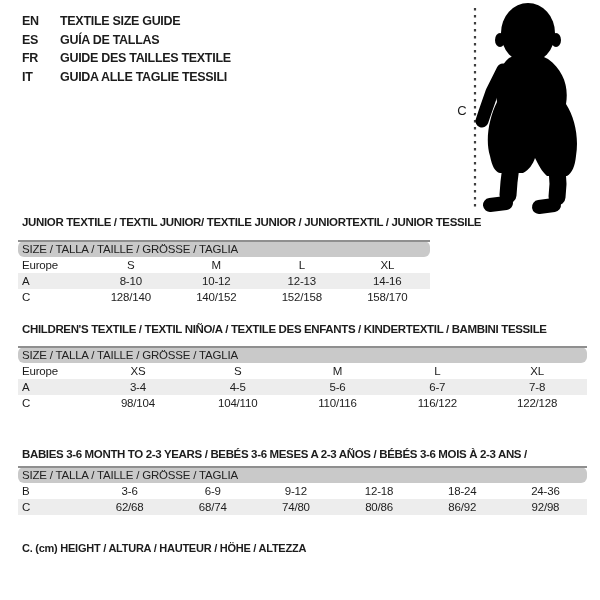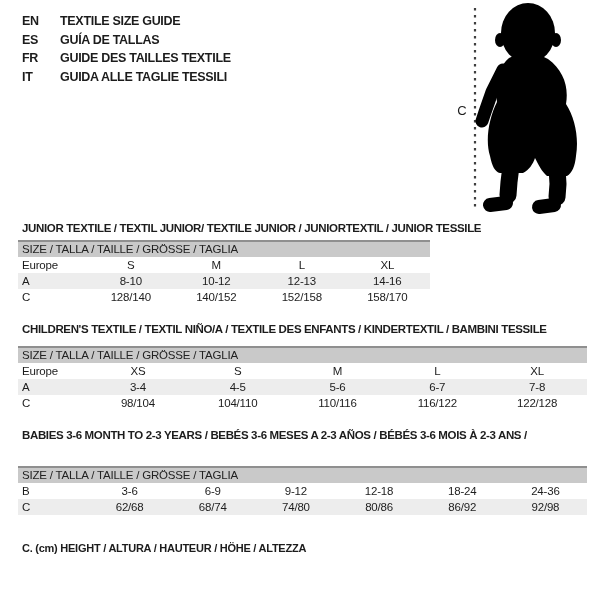--- a/index.html
+++ b/index.html
@@ -22,20 +22,21 @@
     position:absolute; left:22px; font-weight:bold; font-size:11.5px;
     letter-spacing:-0.35px; white-space:nowrap; line-height:16px;
   }
 
   
   table { position:absolute; left:18px; border-collapse:collapse; table-layout:fixed; font-size:11.5px; letter-spacing:-0.2px; }
   th.size-head {
     background:#c9c9c9; border-top:2px solid #8f8f8f; text-align:left;
     font-weight:normal; padding:1px 0 2px 4px; height:14px; color:#222222;
     white-space:nowrap;
+    border-radius:6px;
   }
   td { height:16px; padding:0; text-align:center; white-space:nowrap; }
   td.lbl { text-align:left; padding-left:4px; }
   tr.alt { background:#ededed; }
 
   .t1 { top:240px; width:412px; }
   .t2 { top:346px; width:569px; }
   .t3 { top:466px; width:569px; }
 
   
@@ -75,21 +76,21 @@
                C 90,52 76,52 64,58 Z"></path>
       <polyline points="58,70 47,92 40,112 37,121" fill="none" stroke="#000" stroke-width="13" stroke-linecap="round" stroke-linejoin="round"></polyline>
       <polyline points="103,70 114,88 114,102 108,114" fill="none" stroke="#000" stroke-width="13" stroke-linecap="round" stroke-linejoin="round"></polyline>
       <polyline points="66,166 64,182 63,195" fill="none" stroke="#000" stroke-width="17" stroke-linecap="round" stroke-linejoin="round"></polyline>
       <line x1="61" y1="203" x2="45" y2="205" stroke="#000" stroke-width="14" stroke-linecap="round"></line>
       <polyline points="112,168 113,184 112,197" fill="none" stroke="#000" stroke-width="17" stroke-linecap="round" stroke-linejoin="round"></polyline>
       <line x1="109" y1="205" x2="94" y2="207" stroke="#000" stroke-width="14" stroke-linecap="round"></line>
     </g>
   </svg>
 
-  <div class="sec-title" style="top:220px">JUNIOR TEXTILE / TEXTIL JUNIOR/ TEXTILE JUNIOR / JUNIORTEXTIL / JUNIOR TESSILE</div>
+  <div class="sec-title" style="top:214px">JUNIOR TEXTILE / TEXTIL JUNIOR/ TEXTILE JUNIOR / JUNIORTEXTIL / JUNIOR TESSILE</div>
   <table class="t1">
     <colgroup>
         <col style="width:70px">
         <col>
         <col>
         <col>
         <col>
       </colgroup>
     <thead>
       <tr>
@@ -157,21 +158,21 @@
         <td class="lbl">C</td>
         <td>98/104</td>
         <td>104/110</td>
         <td>110/116</td>
         <td>116/122</td>
         <td>122/128</td>
       </tr>
     </tbody>
   </table>
 
-  <div class="sec-title" style="top:427px">
+  <div class="sec-title" style="top:446px">
     <div>BABIES 3-6 MONTH TO 2-3 YEARS / BEBÉS 3-6 MESES A 2-3 AÑOS / BÉBÉS 3-6 MOIS À 2-3 ANS /</div>
   </div>
   <table class="t3">
     <colgroup>
         <col style="width:70px">
         <col>
         <col>
         <col>
         <col>
         <col>

